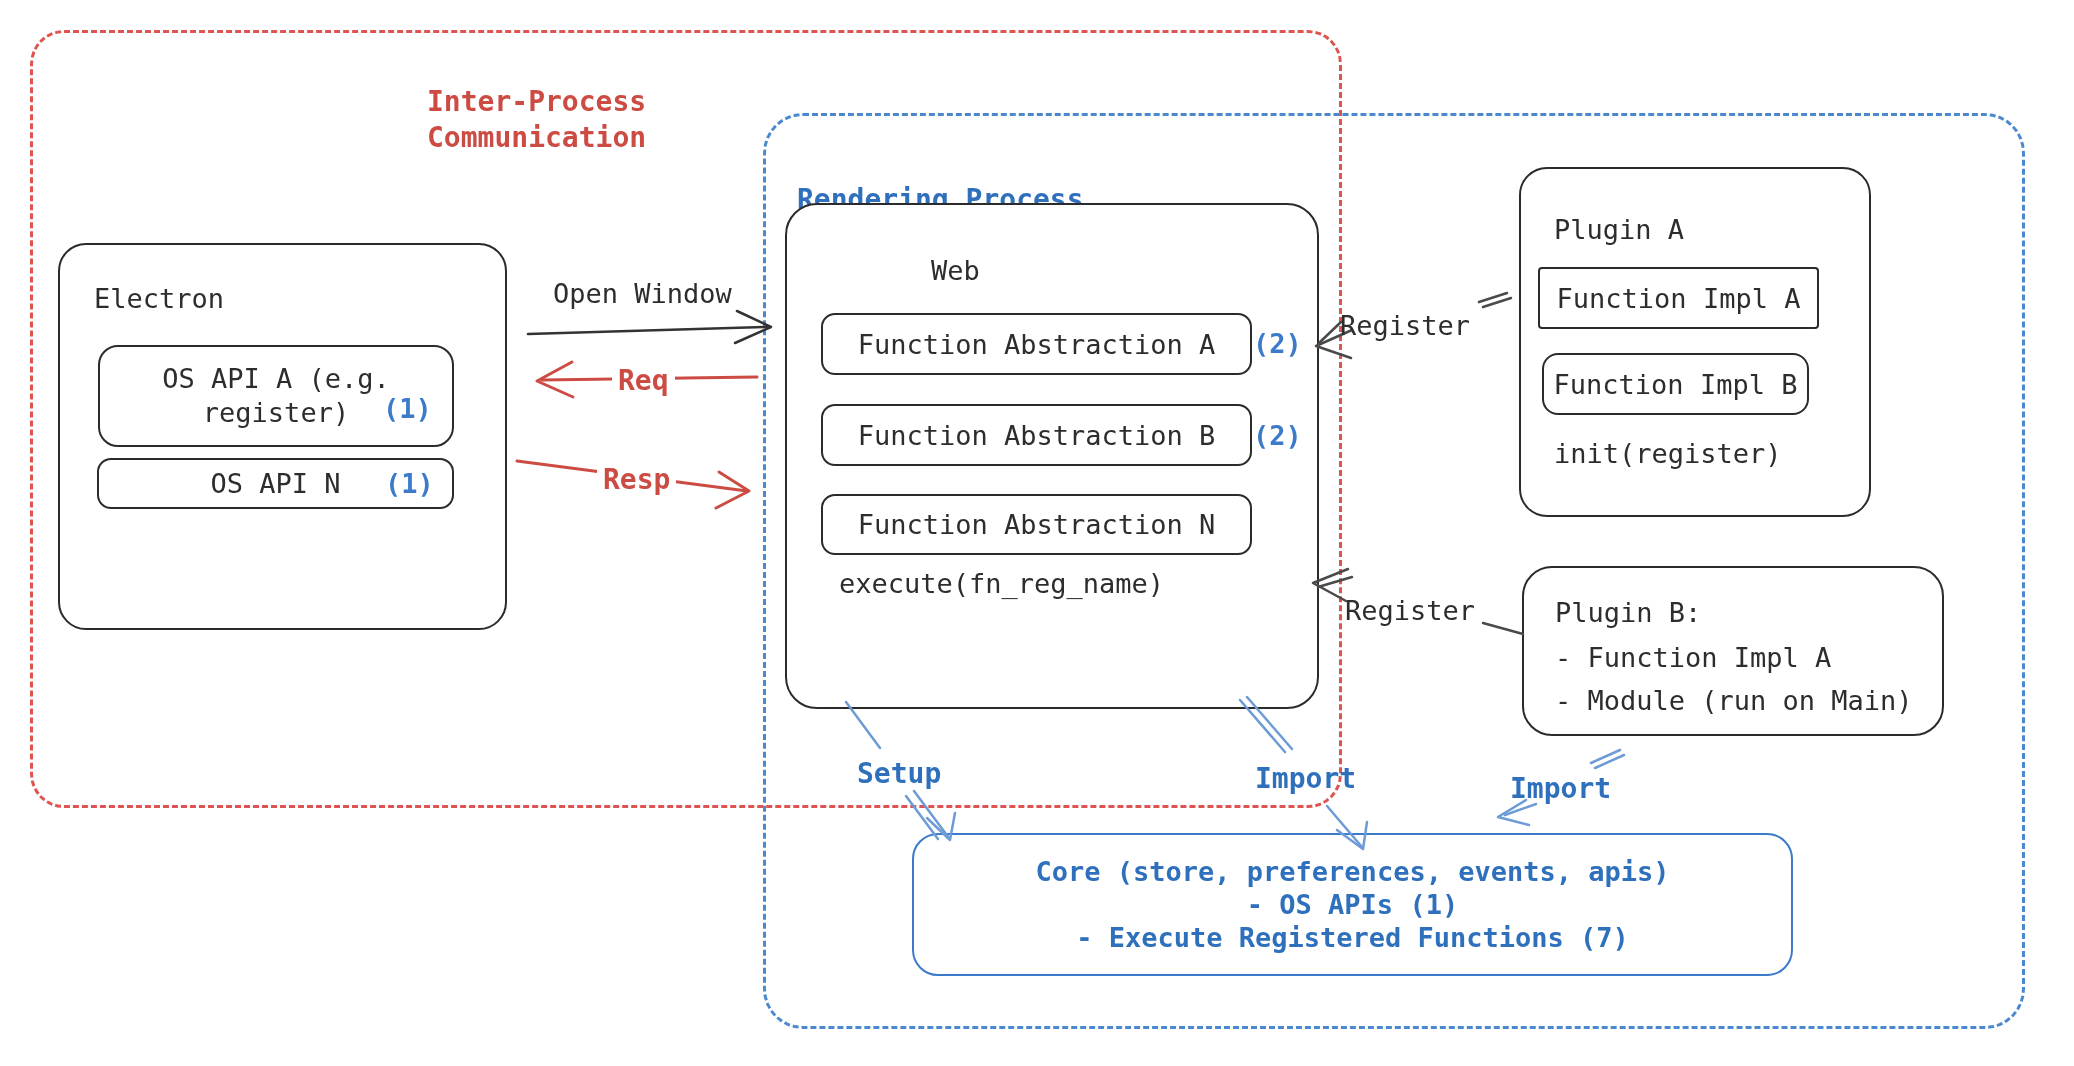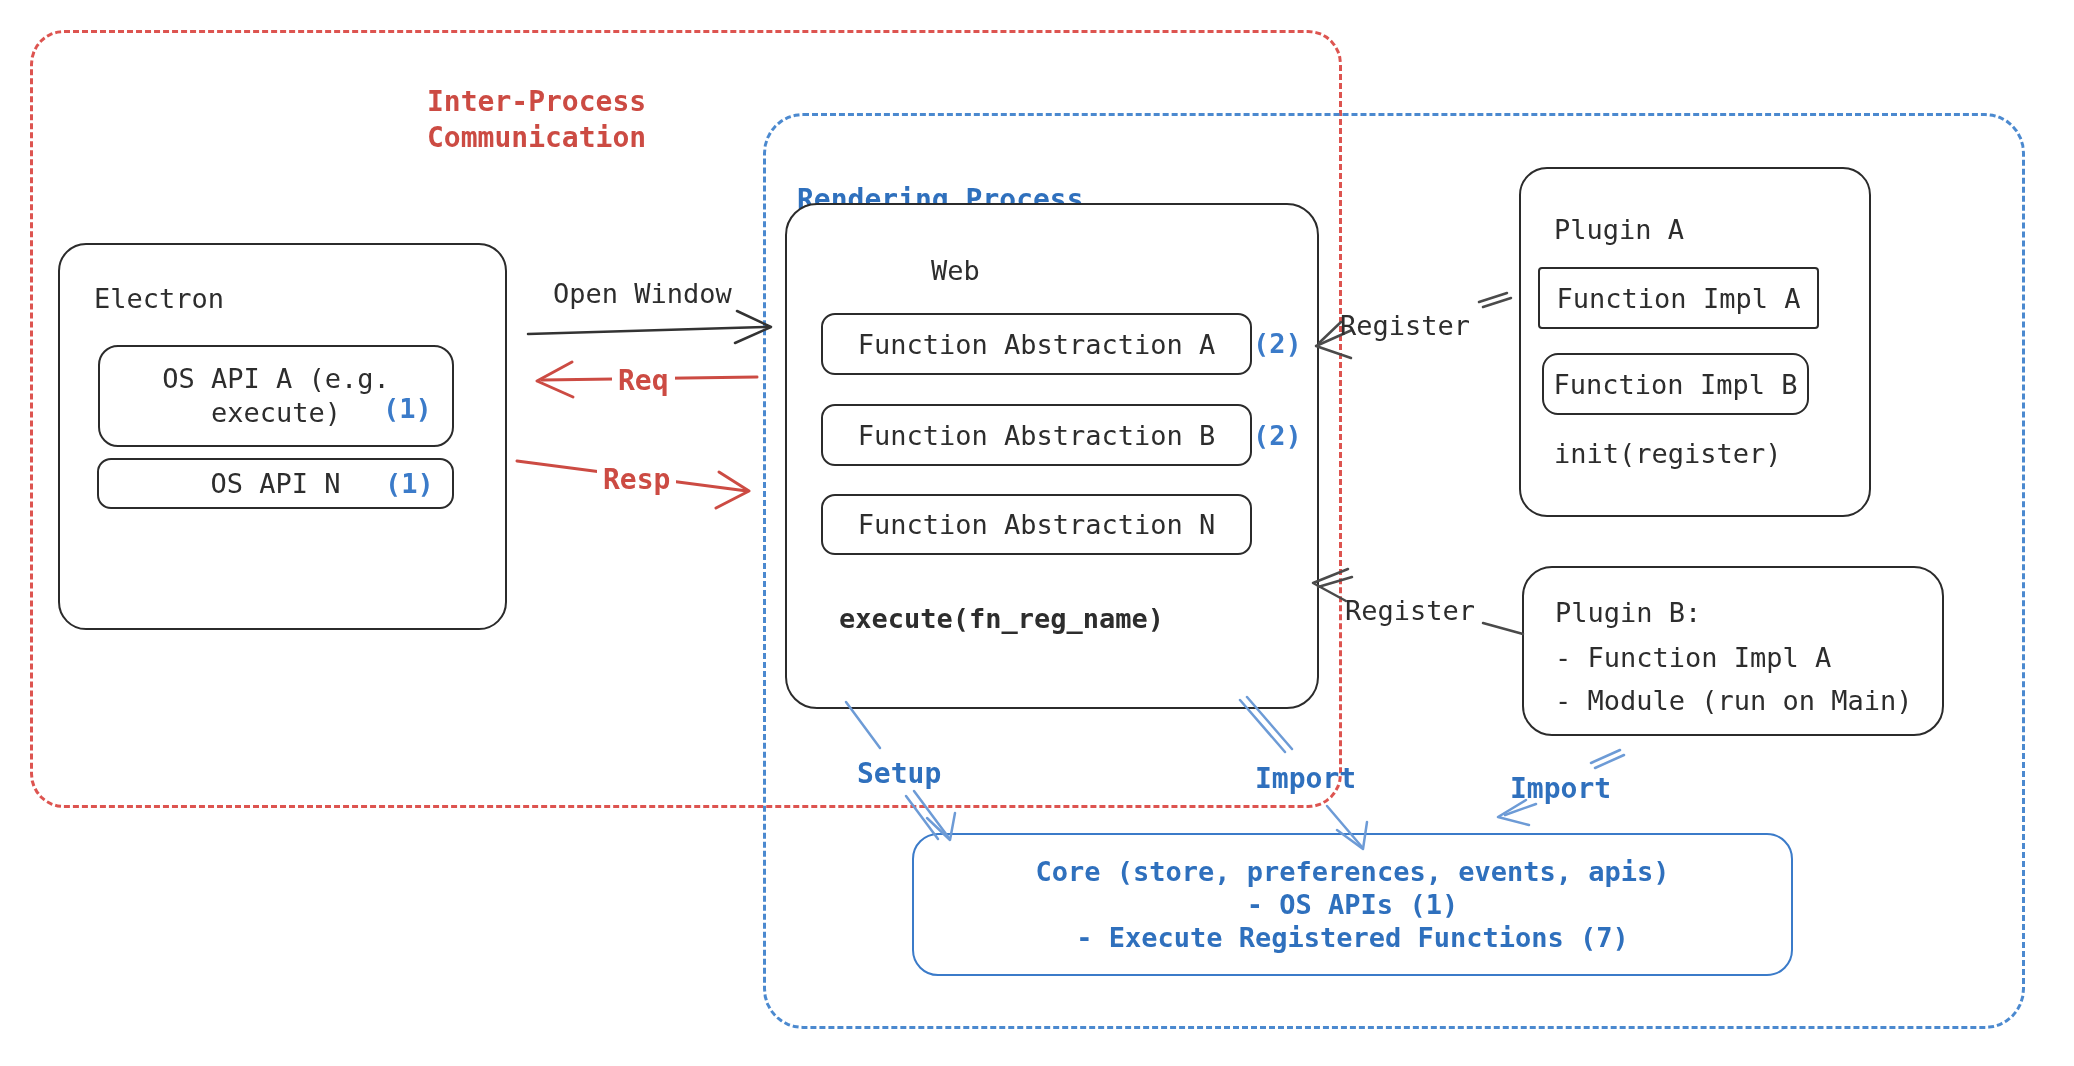--- a/index.html
+++ b/index.html
@@ -36,21 +36,21 @@
 
   <div class="lbl red" style="left:427px;top:84px;line-height:36px;font-size:28px;">Inter-Process
 Communication</div>
   <div class="lbl blue" style="left:797px;top:146px;font-size:28px;margin-top:37px;">Rendering Process</div>
 
   <div class="box" style="left:58px;top:243px;width:445px;height:383px;border-radius:28px;"></div>
   <div class="lbl" style="left:94px;top:282px;">Electron</div>
 
   <div class="box center" style="left:98px;top:345px;width:352px;height:98px;border-radius:20px;flex-direction:column;line-height:34px;">
     <span>OS API A (e.g.</span>
-    <span>execute)</span>
+    <span>register)</span>
   </div>
   <span class="abs-badge" style="left:383px;top:393px;">(1)</span>
 
   <div class="box center" style="left:97px;top:458px;width:353px;height:47px;border-radius:14px;">
     <span>OS API N</span>
   </div>
   <span class="abs-badge" style="left:385px;top:468px;">(1)</span>
 
   <div class="box" style="left:785px;top:203px;width:530px;height:502px;border-radius:32px;"></div>
   <div class="lbl" style="left:931px;top:254px;">Web</div>
@@ -62,21 +62,21 @@
 
   <div class="box center" style="left:821px;top:404px;width:427px;height:58px;border-radius:14px;">
     <span>Function Abstraction B</span>
   </div>
   <span class="abs-badge" style="left:1253px;top:420px;">(2)</span>
 
   <div class="box center" style="left:821px;top:494px;width:427px;height:57px;border-radius:14px;">
     <span>Function Abstraction N</span>
   </div>
 
-  <div class="lbl" style="left:839px;top:602px;font-weight:bold;">execute(fn_reg_name)</div>
+  <div class="lbl" style="left:839px;top:567px;">execute(fn_reg_name)</div>
 
   <div class="box" style="left:1519px;top:167px;width:348px;height:346px;border-radius:28px;"></div>
   <div class="lbl" style="left:1554px;top:213px;">Plugin A</div>
   <div class="box center" style="left:1538px;top:267px;width:277px;height:58px;border-radius:4px;">
     <span>Function Impl A</span>
   </div>
   <div class="box center" style="left:1542px;top:353px;width:263px;height:58px;border-radius:16px;">
     <span>Function Impl B</span>
   </div>
   <div class="lbl" style="left:1554px;top:437px;">init(register)</div>

